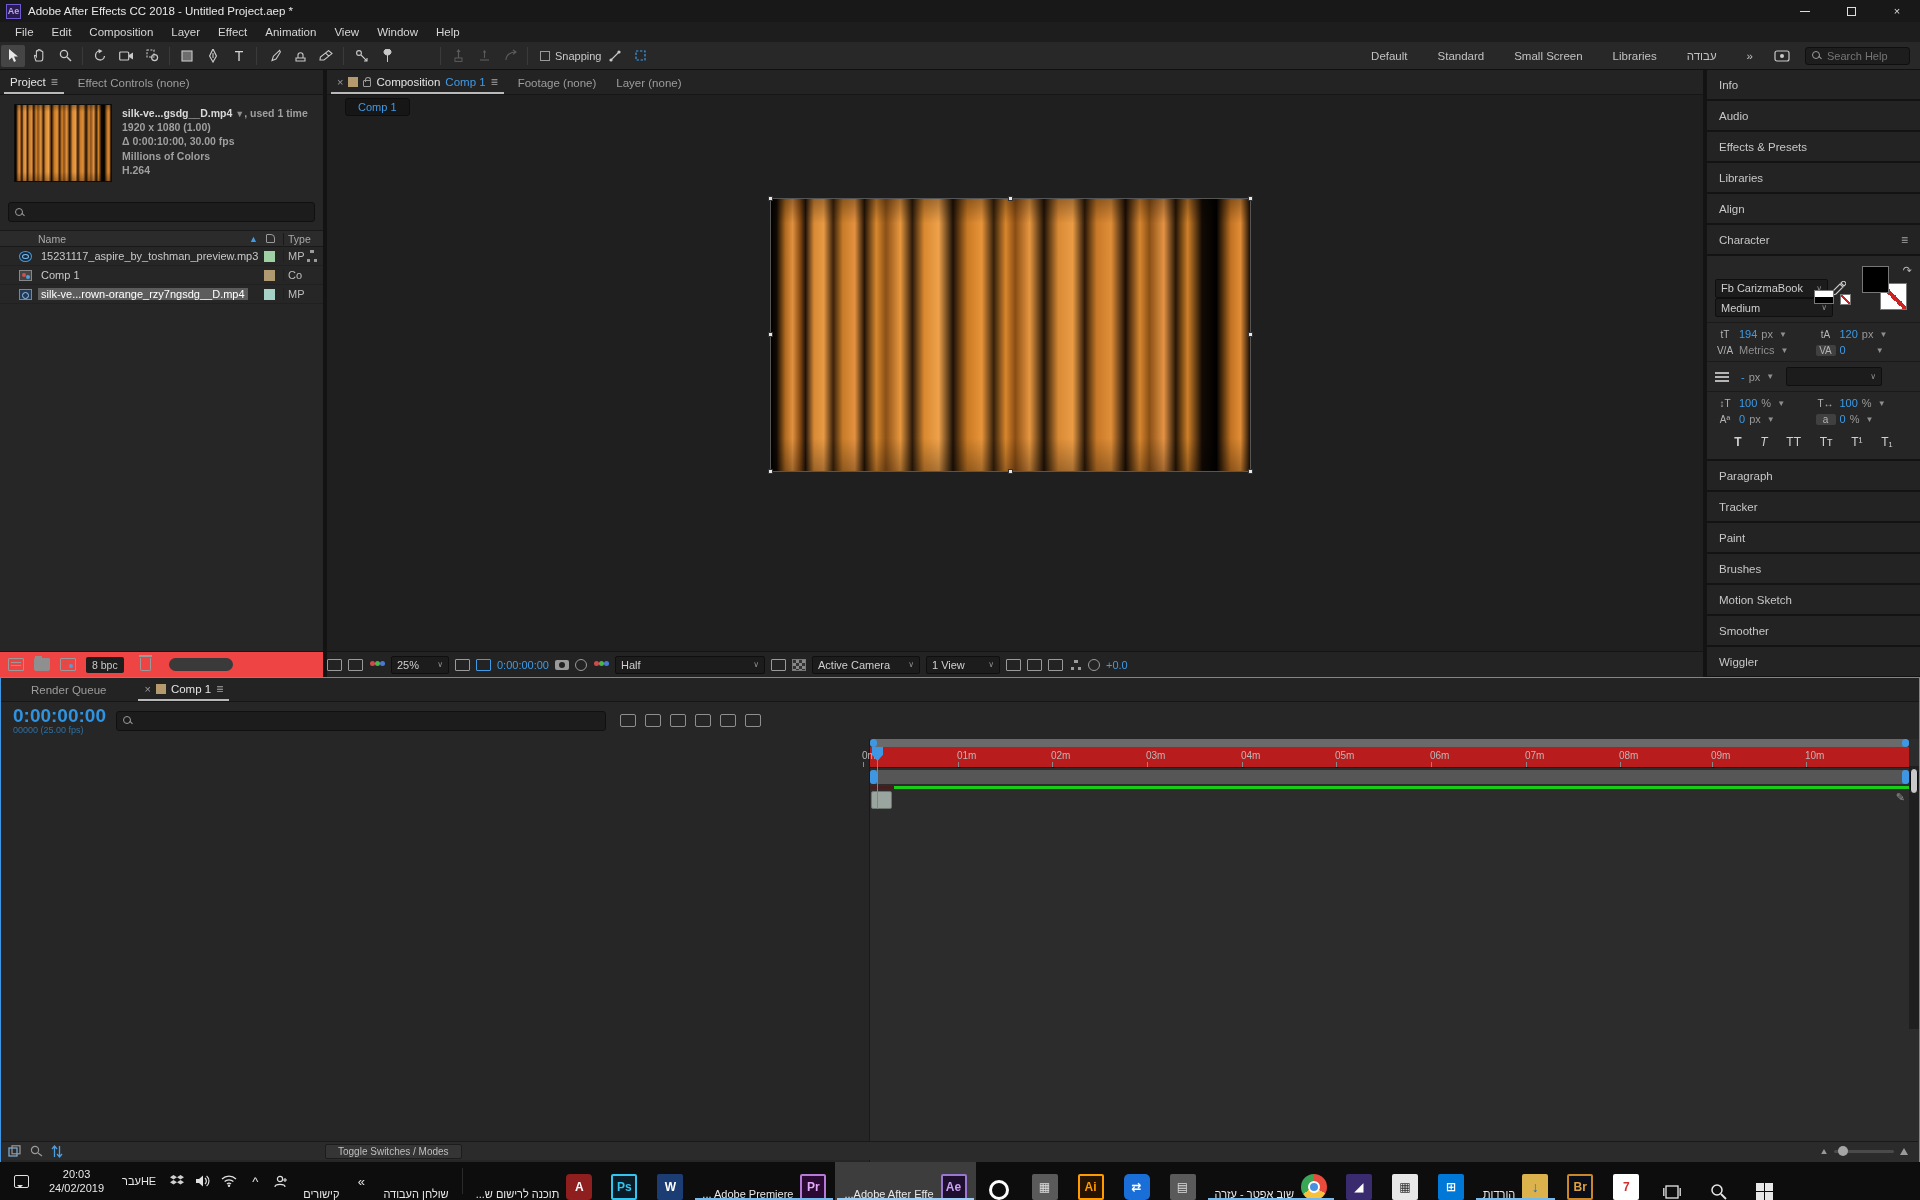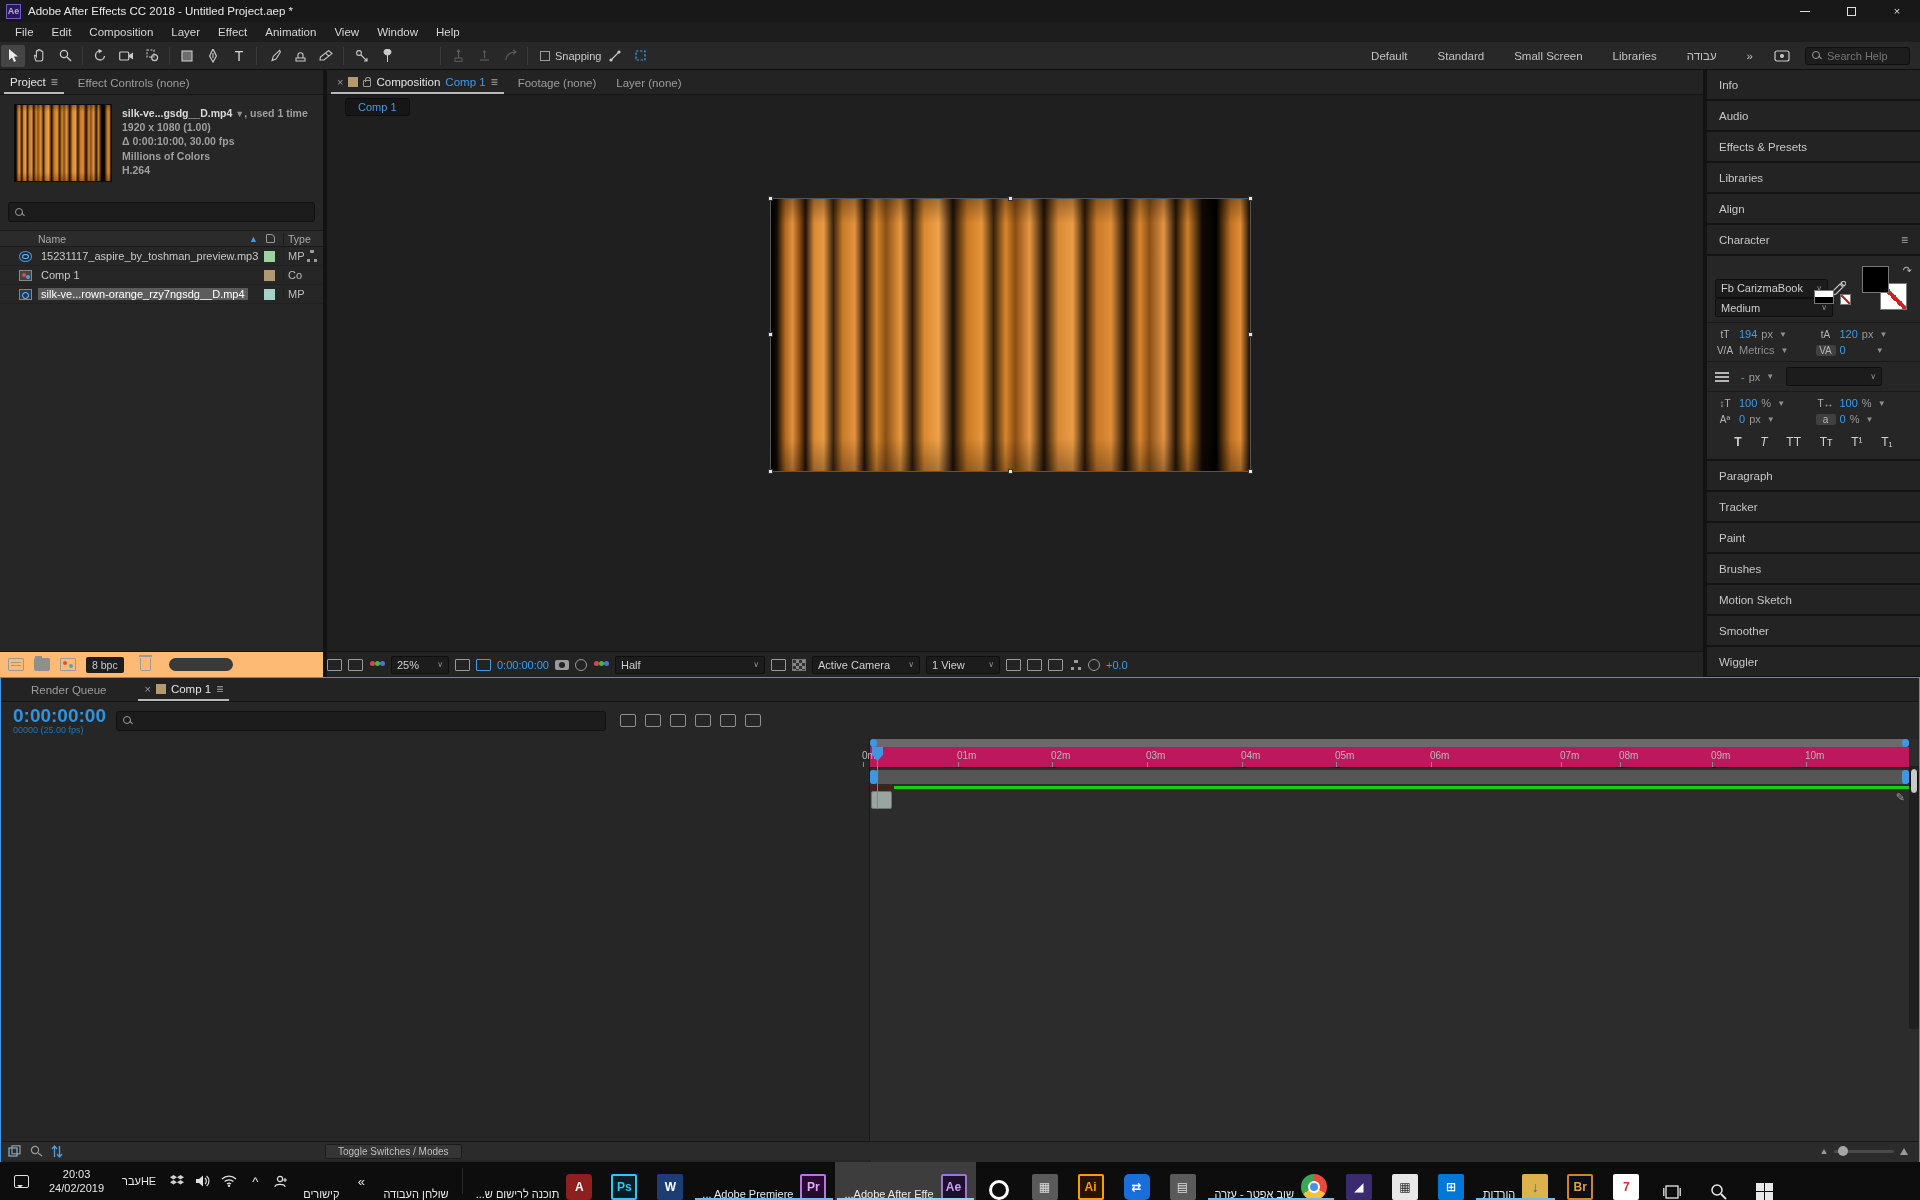--- a/index.html
+++ b/index.html
@@ -69,21 +69,21 @@
   .audio-ic{background:#1a2a3a;border:1px solid #3f9be6;border-radius:50%;width:11px;height:11px;position:relative;}
   .audio-ic::before{content:"";position:absolute;inset:2px;border:1px solid #7ec0f0;border-radius:50%;}
   .comp-ic{background:#444;border:1px solid #888;position:relative;}
   .comp-ic::before{content:"";position:absolute;left:2px;top:2px;width:4px;height:4px;background:#d05050;border-radius:50%;}
   .comp-ic::after{content:"";position:absolute;right:1px;bottom:1px;width:4px;height:4px;background:#4fa0d8;border-radius:50%;}
   .vid-ic{background:#223a55;border:1px solid #5b8fc0;position:relative;}
   .vid-ic::before{content:"";position:absolute;left:2px;top:2px;width:5px;height:5px;border:1px solid #9cc4e8;border-radius:50%;}
   .net-ic{width:11px;height:10px;margin-left:2px;position:relative;flex:0 0 auto;}
   .net-ic::before{content:"";position:absolute;left:3px;top:0;width:4px;height:3px;background:#9a9a9a;}
   .net-ic::after{content:"";position:absolute;left:0;bottom:0;width:3px;height:3px;background:#9a9a9a;box-shadow:7px 0 0 #9a9a9a;}
-  .proj-footer{position:absolute;left:0;bottom:0;width:100%;height:26px;background:#fdba74;border-top:1px solid #161616;display:flex;align-items:center;gap:10px;padding:0 8px;}
+  .proj-footer{position:absolute;left:0;bottom:0;width:100%;height:26px;background:#ef4444;border-top:1px solid #161616;display:flex;align-items:center;gap:10px;padding:0 8px;}
   .pf-ic{width:16px;height:13px;border:1px solid #9a9a9a;border-radius:1px;position:relative;}
   .pf-film::before{content:"";position:absolute;left:2px;top:3px;right:2px;height:1px;background:#9a9a9a;box-shadow:0 3px 0 #9a9a9a;}
   .pf-folder{border-radius:1px 1px 2px 2px;background:#8f8f8f;border-color:#8f8f8f;}
   .pf-folder::before{content:"";position:absolute;left:0;top:-3px;width:7px;height:2px;background:#8f8f8f;}
   .pf-comp::before{content:"";position:absolute;left:2px;top:2px;width:4px;height:4px;background:#d05050;border-radius:50%;}
   .pf-comp::after{content:"";position:absolute;right:2px;bottom:2px;width:4px;height:4px;background:#4fa0d8;border-radius:50%;}
   .bpc{color:#c9c9c9;font-size:10.5px;padding:2px 6px;background:#1d1d1d;border-radius:2px;}
   .trash{width:11px;height:13px;border:1px solid #9a9a9a;border-top:0;border-radius:0 0 2px 2px;position:relative;margin-left:6px;}
   .trash::before{content:"";position:absolute;left:-2px;top:-3px;width:13px;height:1.5px;background:#9a9a9a;}
   .pf-pill{width:64px;height:13px;border-radius:7px;background:#3a3a3a;margin-left:8px;}
@@ -155,21 +155,21 @@
   .spk{width:0;height:0;border:4px solid transparent;border-right:5px solid #b5b5b5;position:relative;}
   .solo{width:6px;height:6px;border-radius:50%;background:#b5b5b5;}
   .tl-row{height:18px;background:#2e2e2e;border-bottom:1px solid #1d1d1d;font-size:11px;color:#cfcfcf;width:868px;}
   .cellbox{width:12px;height:12px;border:1px solid #242424;background:#353535;margin-right:1px;}
   .swic{color:#a5a5a5;font-size:9px;margin:0 3px;}
   .tl-body{position:relative;height:calc(100% - 24px - 37px);display:flex;}
   .tl-left{width:868px;background:#262626;position:relative;}
   .tl-right{flex:1;background:#2c2c2c;position:relative;border-left:1px solid #191919;}
   .nav-strip{position:absolute;left:0;top:0;right:10px;height:8px;background:#6a6a6a;border-radius:4px;}
   .nav-h{position:absolute;top:0;width:7px;height:8px;background:#3f96e2;border-radius:4px;}
-  .ruler{position:absolute;left:0;top:8px;right:10px;height:21px;background:#be185d;border-bottom:1px solid #191919;color:#b9b9b9;font-size:10px;}
+  .ruler{position:absolute;left:0;top:8px;right:10px;height:21px;background:#b91c1c;border-bottom:1px solid #191919;color:#b9b9b9;font-size:10px;}
   .rlab{position:absolute;top:3px;}
   .rlab::after{content:"";position:absolute;left:1px;top:12px;width:1px;height:5px;background:#8a8a8a;}
   .workarea{position:absolute;left:0;top:31px;right:10px;height:14px;background:#565656;border-radius:3px;}
   .wa-h{position:absolute;top:0;width:7px;height:14px;background:#3f96e2;border-radius:3px;}
   .renderline{position:absolute;left:0;top:47px;right:10px;height:3px;background:#19cd19;}
   .renderline::before{content:"";position:absolute;left:0;top:0;width:24px;height:3px;background:#451d1d;}
   .clipbar{position:absolute;left:1px;top:52px;width:21px;height:18px;background:#9aa59f;border:1px solid #6d756f;border-radius:2px;}
   .playhead{position:absolute;left:2px;top:8px;width:11px;height:62px;}
   .ph-head{position:absolute;left:0;top:0;width:11px;height:14px;background:#3f96e2;clip-path:polygon(0 0,100% 0,100% 55%,50% 100%,0 55%);}
   .ph-line{position:absolute;left:5px;top:13px;width:1px;height:49px;background:#3f96e2;}
@@ -768,21 +768,21 @@
           <span class="nav-h" style="right:0;"></span>
         </div>
         <div class="ruler">
           <span class="rlab" style="left:-8px;">0m</span>
           <span class="rlab" style="left:87px;">01m</span>
           <span class="rlab" style="left:181px;">02m</span>
           <span class="rlab" style="left:276px;">03m</span>
           <span class="rlab" style="left:371px;">04m</span>
           <span class="rlab" style="left:465px;">05m</span>
           <span class="rlab" style="left:560px;">06m</span>
-          <span class="rlab" style="left:690px;">07m</span>
+          <span class="rlab" style="left:655px;">07m</span>
           <span class="rlab" style="left:749px;">08m</span>
           <span class="rlab" style="left:841px;">09m</span>
           <span class="rlab" style="left:935px;">10m</span>
         </div>
         <div class="workarea">
           <span class="wa-h" style="left:0;"></span>
           <span class="wa-h" style="right:0;"></span>
         </div>
         <div class="renderline"></div>
         <div class="clipbar"></div>

